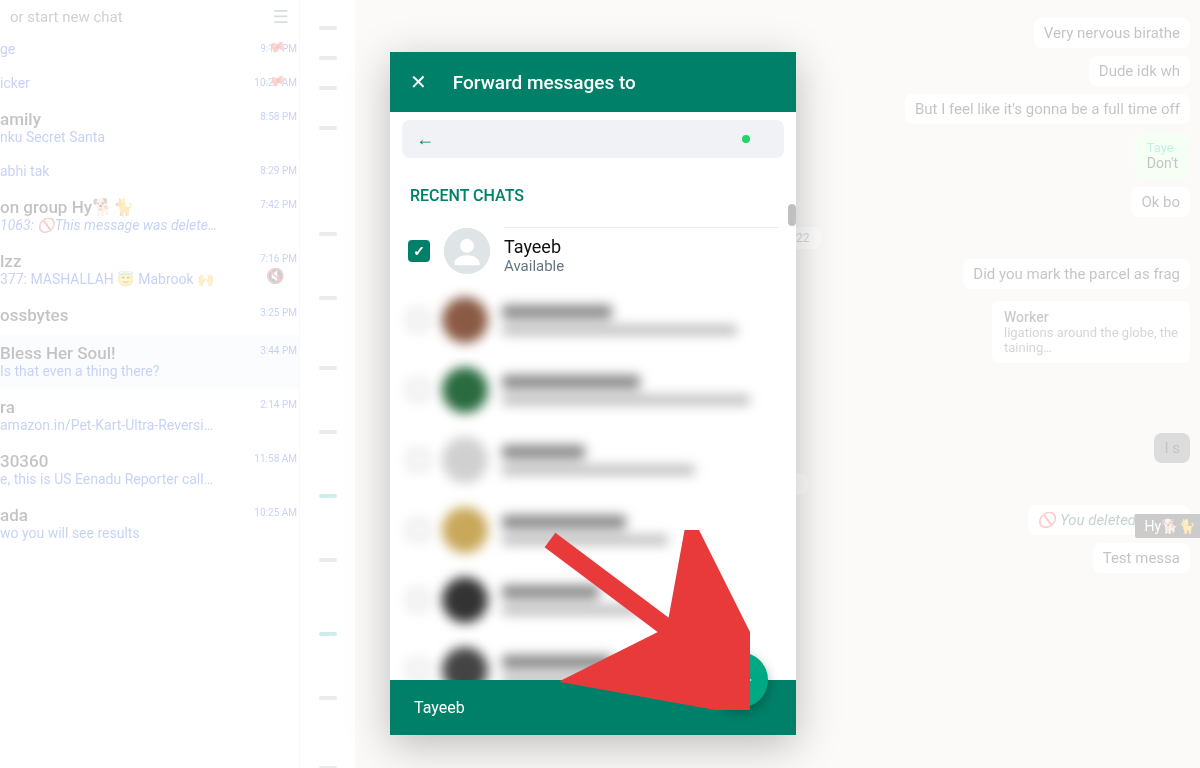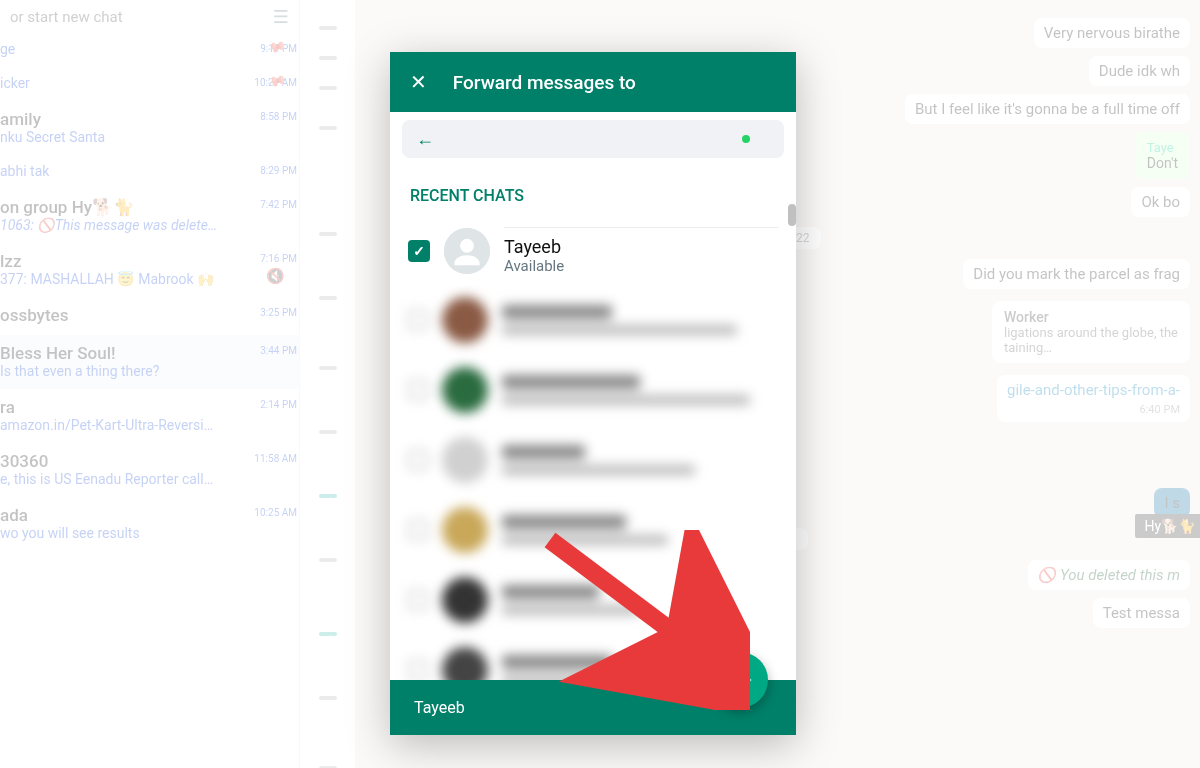--- a/index.html
+++ b/index.html
@@ -417,27 +417,23 @@
       <div style="text-align:right;font-size:14px">Don't</div>
     </div>
     <div class="msg-out">Ok bo</div>
     <div class="date-pill">10/13/2022</div>
     <div class="msg-out">Did you mark the parcel as frag</div>
     <div class="quote-preview">
       <div style="font-weight:500;color:#333">Worker</div>
       <div style="white-space:pre-line;font-size:13px">ligations around the globe, the
 taining…</div>
     </div>
-    <div class="msg-out" style="color:#027eb5">
-      <span>gile-and-other-tips-from-a-</span>
-      <div style="font-size:11px;color:#888;margin-top:4px">6:40 PM</div>
-    </div>
     <div class="dark-tag" style="top:514px;right:-6px">Hy🐕🐈</div>
     <div style="height:50px"></div>
-    <div class="msg-out" style="background:#0369a1">I s</div>
+    <div class="msg-out" style="background:#737373">I s</div>
     <div class="date-pill">TODAY</div>
     <div class="msg-out" style="font-style:italic;color:#14532d">🚫 You deleted this m</div>
     <div class="msg-out">Test messa</div>
   </div>
 </div>
 
 <div class="bg-overlay"></div>
 
 <div class="modal">
   <div class="modal-header">

